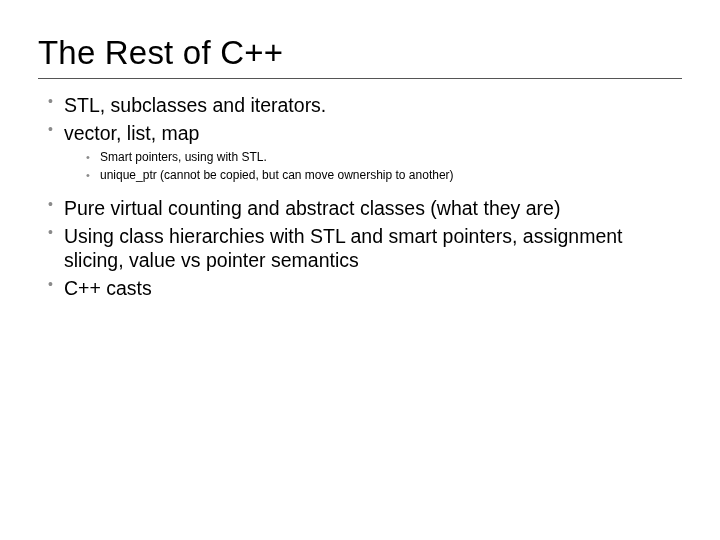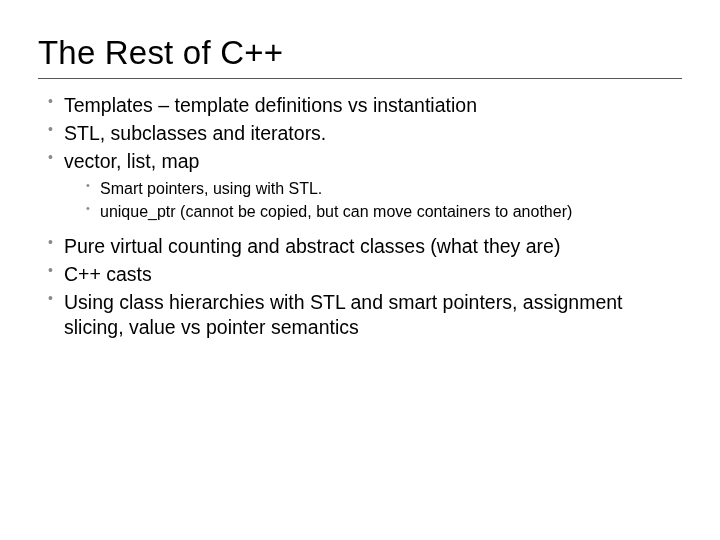--- a/index.html
+++ b/index.html
@@ -50,21 +50,21 @@
     color: #8a8a8a;
   }
   ul.lvl2 {
     list-style: none;
     margin: 4px 0 4px 22px;
     padding: 0;
   }
   ul.lvl2 > li {
     position: relative;
     padding-left: 14px;
-    font-size: 16px;
+    font-size: 12px;
     line-height: 1.32;
     margin-bottom: 2px;
   }
   ul.lvl2 > li::before {
     content: "•";
     position: absolute;
     left: 0;
     top: 0;
     font-size: 11px;
     color: #8a8a8a;
@@ -75,27 +75,26 @@
 </style>
 <style>li.gap::before{content:none !important;}</style></head>
 <body>
 
 <div class="slide">
   <div class="title-wrap">
     <div class="title">The Rest of C++</div>
   </div>
 
   <ul class="lvl1">
-    <li>Templates – template definitions vs instantiation</li>
     <li>STL, subclasses and iterators.</li>
     <li>
       <span>vector, list, map</span>
       <ul class="lvl2">
         <li>Smart pointers, using with STL.</li>
-        <li>unique_ptr (cannot be copied, but can move containers to another)</li>
+        <li>unique_ptr (cannot be copied, but can move ownership to another)</li>
       </ul>
     </li>
     <li class="gap" style="padding: 0px; list-style: none; margin: 2px 0px 4px;"></li>
     <li>Pure virtual counting and abstract classes (what they are)</li>
+    <li>Using class hierarchies with STL and smart pointers, assignment slicing, value vs pointer semantics</li>
     <li>C++ casts</li>
-    <li>Using class hierarchies with STL and smart pointers, assignment slicing, value vs pointer semantics</li>
   </ul>
 </div>
 
 </body></html>

